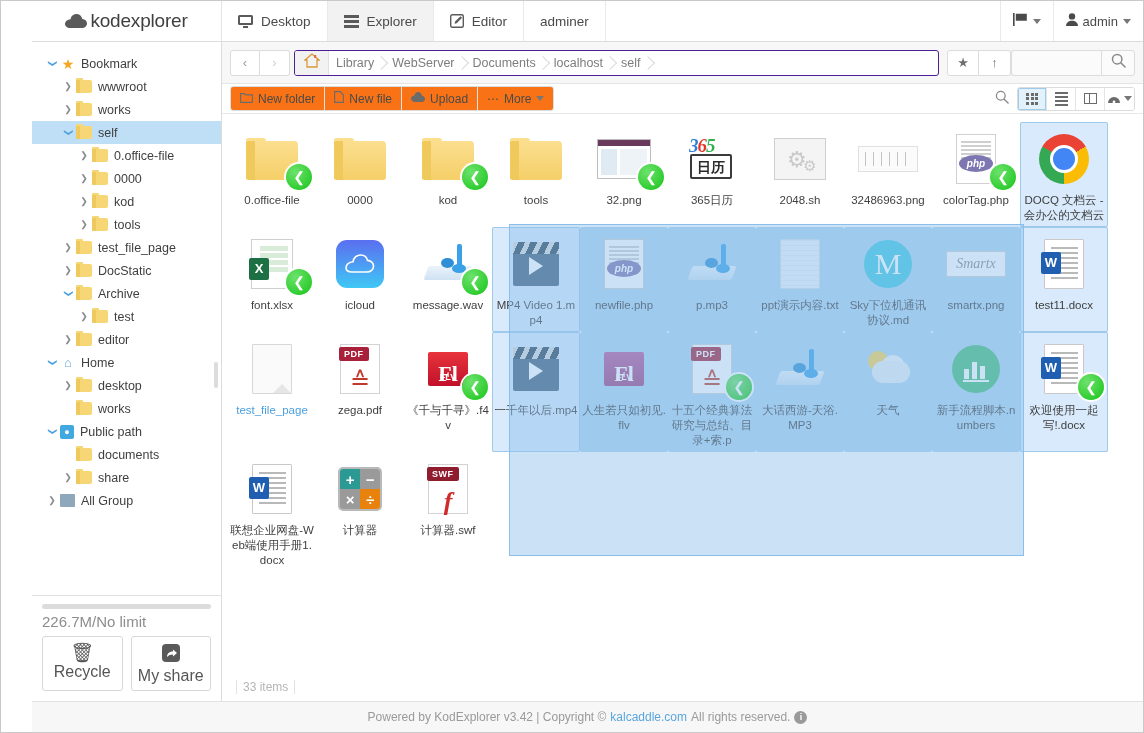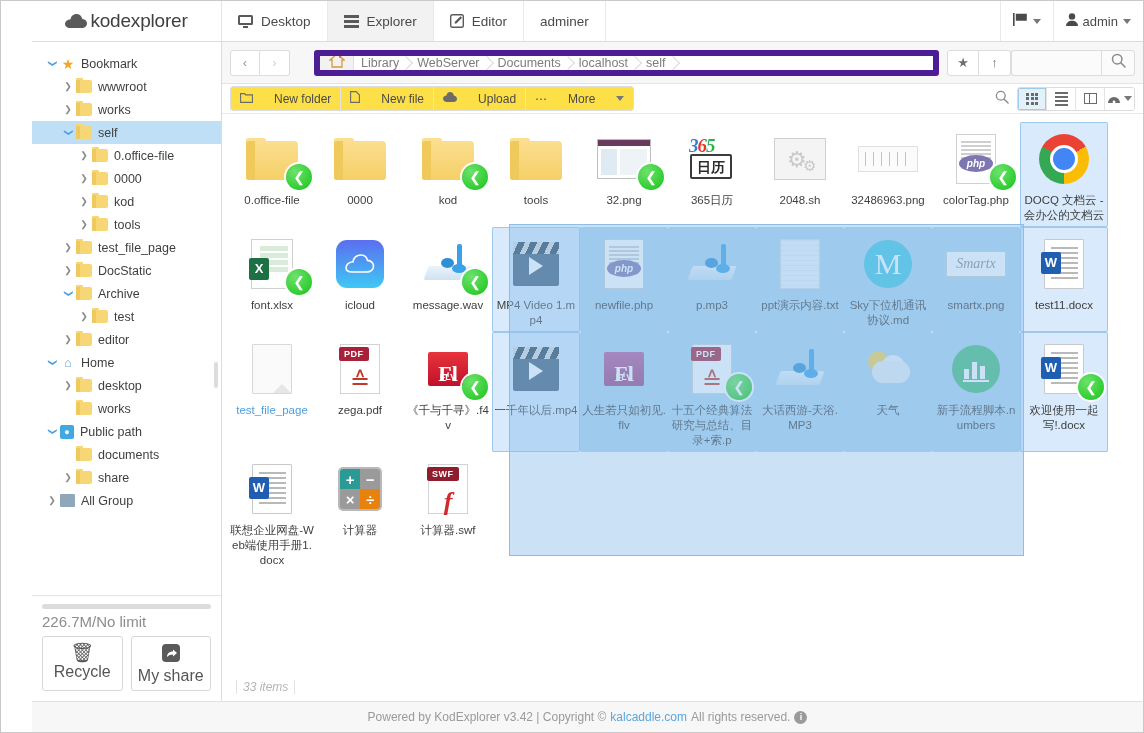--- a/index.html
+++ b/index.html
@@ -102,22 +102,22 @@
     padding:0 8px; gap:0;
   }
   .navbtn {
     width:30px; height:26px; border:1px solid #dcdcdc; background:#fff;
     display:flex; align-items:center; justify-content:center;
     font-size:13px; color:#9a9a9a; cursor:pointer;
   }
   .navbtn.l { border-radius:3px 0 0 3px; }
   .navbtn.r { border-radius:0 3px 3px 0; border-left:none; color:#cfcfcf; }
   .crumbs {
-    flex:1; height:26px; margin-left:24px; background:#fff;
-    border:6px solid #4c1d95; border-radius:3px; display:flex; align-items:stretch;
+    flex:1; height:26px; margin-left:4px; background:#fff;
+    border:1px solid #4c1d95; border-radius:3px; display:flex; align-items:stretch;
     overflow:hidden; min-width:0;
   }
   .home-cr {
     width:34px; display:flex; align-items:center; justify-content:center;
     background:#f2f2f2; border-right:1px solid #e0e0e0; cursor:pointer;
   }
   .crumb {
     display:flex; align-items:center; padding:0 11px 0 7px;
     font-size:12.5px; color:#7d7d7d; position:relative; cursor:pointer;
   }
@@ -145,22 +145,22 @@
     background:#fbfbfb;display:flex;align-items:center;justify-content:center;
     color:#8a8a8a;cursor:pointer;
   }
 
   .toolbar {
     height:30px; flex:0 0 30px; display:flex; align-items:center;
     padding:0 8px; border-bottom:1px solid #e8e8e8; background:#fff;
   }
   .tb-group { display:flex; border:1px solid #dcdcdc; border-radius:3px; overflow:hidden; }
   .tbtn {
-    display:flex;align-items:center;gap:21px;padding:0 9px;height:23px;
-    font-size:12px;color:#4a4a4a;background:#fde047;border-right:1px solid #e4e4e4;
+    display:flex;align-items:center;gap:5px;padding:0 9px;height:23px;
+    font-size:12px;color:#4a4a4a;background:#f97316;border-right:1px solid #e4e4e4;
     cursor:pointer; white-space:nowrap;
   }
   .tbtn:last-child{border-right:none;}
   .tb-right { margin-left:auto; display:flex; align-items:center; gap:8px; }
   .vgroup { display:flex; border:1px solid #dcdcdc; border-radius:3px; overflow:hidden; }
   .vbtn {
     width:29px;height:22px;display:flex;align-items:center;justify-content:center;
     background:#fff;border-right:1px solid #e4e4e4;cursor:pointer;color:#6b6b6b;
   }
   .vbtn:last-child{border-right:none;}
@@ -314,21 +314,21 @@
   .plaindoc { width:40px;height:50px;background:#fafafa;border:1px solid #d8d8d8;border-radius:1px; position:relative;}
   .plaindoc:after{content:"";position:absolute;right:0;bottom:0;border-width:9px;border-style:solid;
     border-color:transparent transparent #e6e6e6 transparent;}
 
   .selrect {
     position:absolute; background:rgba(140,190,235,.45);
     border:1px solid #8cbeeb; pointer-events:none;
   }
   .statusbar {
     height:28px; flex:0 0 28px; display:flex; align-items:center;
-    padding:0 14px; font-size:12px; color:#b6b6b6; background:#fff;font-style:italic;
+    padding:0 14px; font-size:12px; color:#b6b6b6; background:#fff;
   }
   .statusbar span { padding:0 6px; border-left:1px solid #e2e2e2; border-right:1px solid #e2e2e2; }
 
   .footer {
     height:31px; flex:0 0 31px; background:#f7f7f7; border-top:1px solid #e2e2e2;
     display:flex; align-items:center; justify-content:center;
     font-size:12px; color:#9a9a9a; gap:4px;
   }
   .footer a { color:#5aa6dd; text-decoration:none; }
   .infoic { width:13px;height:13px;border-radius:50%;background:#9a9a9a;color:#fff;

